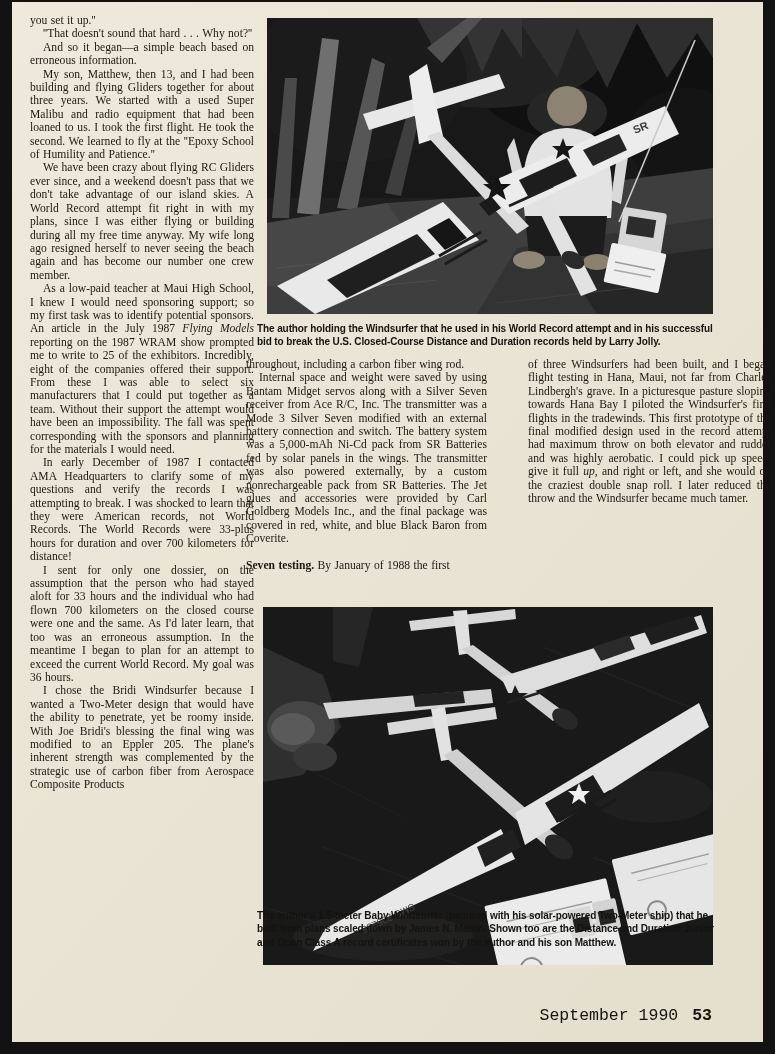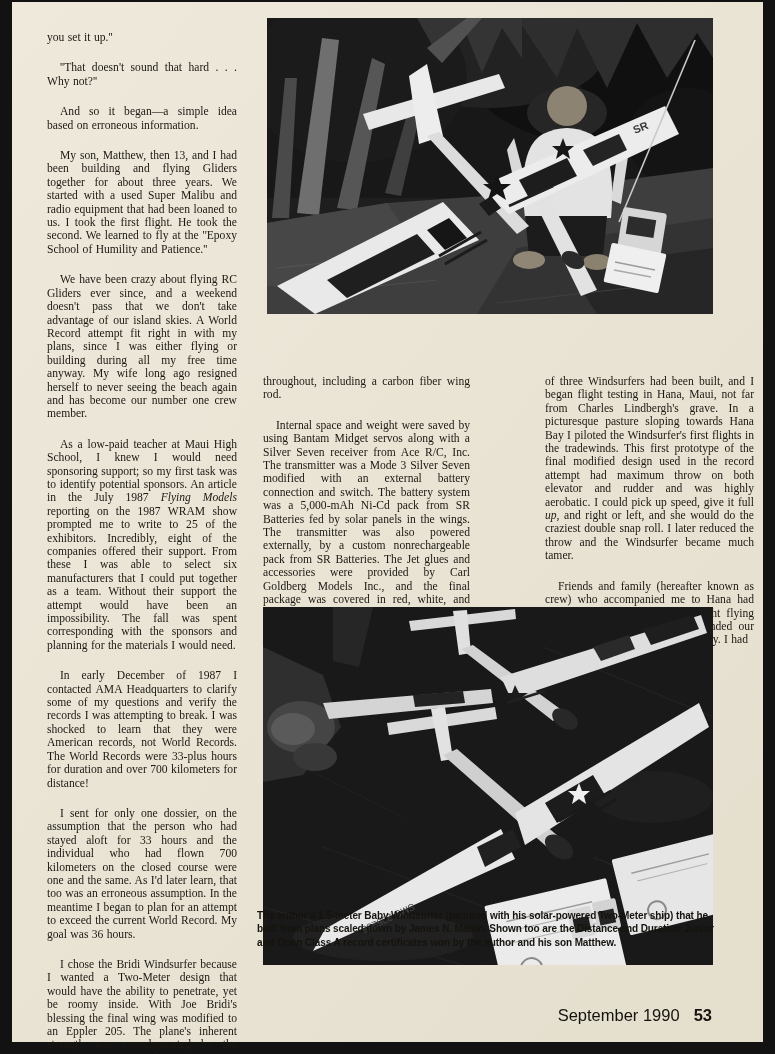--- a/index.html
+++ b/index.html
@@ -11,49 +11,49 @@
   .paper{
     position:absolute;left:12px;top:2px;width:751px;height:1040px;
     background:linear-gradient(130deg,#eee9db 0%,#e9e4d4 45%,#e4dfcd 100%);
   }
   
   .col{
     position:absolute;text-align:justify;
     font-size:11.6px;line-height:13.4px;color:#1c1813;
     word-spacing:0.5px;
   }
-  .col p{margin:17px;text-indent:13px;font-family:Liberation Serif, serif;}
+  .col p{margin:0;text-indent:13px;font-family:Liberation Serif, serif;}
   .col p.noindent{text-indent:0;}
   .col p.gap{margin-top:13px;}
   .col i{font-style:italic;}
   .col b{font-weight:bold;}
   
   .caption{
     position:absolute;
     font-family:"Liberation Sans",sans-serif;font-weight:bold;
     font-size:10px;letter-spacing:-0.1px;line-height:13.4px;color:#16130f;
     text-align:left;
   }
   .photo{position:absolute;display:block;}
   .footer{
     position:absolute;left:402px;top:1004px;width:298px;
-    text-align:right;font-family:Liberation Sans, sans-serif;
+    text-align:right;font-family:Liberation Mono, monospace;
     font-size:16.5px;color:#16130f;white-space:nowrap;
   }
   .footer .pnum{font-weight:bold;margin-left:14px;}
 </style>
 </head>
 <body>
 
 <div class="paper">
 
   <div class="col" style="left:18px;top:12px;width:224px;">
       <p class="noindent"><span>you set it up.''</span></p>
       <p><span>''That doesn't sound that hard . . . Why not?''</span></p>
-      <p><span>And so it began—a simple idea based on erroneous information.</span></p>
+      <p><span>And so it began—a simple beach based on erroneous information.</span></p>
       <p><span>My son, Matthew, then 13, and I had been building and flying Gliders together for about three years. We started with a used Super Malibu and radio equipment that had been loaned to us. I took the first flight. He took the second. We learned to fly at the ''Epoxy School of Humility and Patience.''</span></p>
       <p><span>We have been crazy about flying RC Gliders ever since, and a weekend doesn't pass that we don't take advantage of our island skies. A World Record attempt fit right in with my plans, since I was either flying or building during all my free time anyway. My wife long ago resigned herself to never seeing the beach again and has become our number one crew member.</span></p>
       <p><span>As a low-paid teacher at Maui High School, I knew I would need sponsoring support; so my first task was to identify potential sponsors. An article in the July 1987 </span><i>Flying Models</i><span> reporting on the 1987 WRAM show prompted me to write to 25 of the exhibitors. Incredibly, eight of the companies offered their support. From these I was able to select six manufacturers that I could put together as a team. Without their support the attempt would have been an impossibility. The fall was spent corresponding with the sponsors and planning for the materials I would need.</span></p>
       <p><span>In early December of 1987 I contacted AMA Headquarters to clarify some of my questions and verify the records I was attempting to break. I was shocked to learn that they were American records, not World Records. The World Records were 33-plus hours for duration and over 700 kilometers for distance!</span></p>
       <p><span>I sent for only one dossier, on the assumption that the person who had stayed aloft for 33 hours and the individual who had flown 700 kilometers on the closed course were one and the same. As I'd later learn, that too was an erroneous assumption. In the meantime I began to plan for an attempt to exceed the current World Record. My goal was 36 hours.</span></p>
       <p><span>I chose the Bridi Windsurfer because I wanted a Two-Meter design that would have the ability to penetrate, yet be roomy inside. With Joe Bridi's blessing the final wing was modified to an Eppler 205. The plane's inherent strength was complemented by the strategic use of carbon fiber from Aerospace Composite Products</span></p>
     </div>
 
   <svg class="photo" style="left:255px;top:16px;" width="446" height="296" viewBox="0 0 446 296" role="img">
     <rect x="0" y="0" width="446" height="296" fill="#1e1e1e"></rect>
@@ -129,30 +129,30 @@
       <g>
         <rect x="352" y="192" width="44" height="56" rx="3" transform="rotate(9 374 220)" fill="#d6d6d6"></rect>
         <rect x="360" y="200" width="28" height="18" transform="rotate(9 374 209)" fill="#2c2c2c"></rect>
         <rect x="340" y="230" width="56" height="40" rx="2" transform="rotate(12 368 250)" fill="#efefef"></rect>
         <line x1="348" y1="244" x2="388" y2="252" stroke="#9b9b9b" stroke-width="1.5"></line>
         <line x1="347" y1="252" x2="384" y2="259" stroke="#a8a8a8" stroke-width="1.5"></line>
       </g>
     </g>
   </svg>
 
+  <div class="caption" style="left:245px;top:320px;width:458px;">The author holding the Windsurfer that he used in his World Record attempt and in his successful bid to break the U.S. Closed-Course Distance and Duration records held by Larry Jolly.</div>
 
   <div class="col" style="left:234px;top:356px;width:241px;">
       <p class="noindent"><span>throughout, including a carbon fiber wing rod.</span></p>
       <p><span>Internal space and weight were saved by using Bantam Midget servos along with a Silver Seven receiver from Ace R/C, Inc. The transmitter was a Mode 3 Silver Seven modified with an external battery connection and switch. The battery system was a 5,000-mAh Ni-Cd pack from SR Batteries fed by solar panels in the wings. The transmitter was also powered externally, by a custom nonrechargeable pack from SR Batteries. The Jet glues and accessories were provided by Carl Goldberg Models Inc., and the final package was covered in red, white, and blue Black Baron from Coverite.</span></p>
       <p class="noindent gap"><b>Seven testing.</b><span> By January of 1988 the first</span></p>
     </div>
 
   <div class="col" style="left:516px;top:356px;width:243px;">
       <p class="noindent"><span>of three Windsurfers had been built, and I began flight testing in Hana, Maui, not far from Charles Lindbergh's grave. In a picturesque pasture sloping towards Hana Bay I piloted the Windsurfer's first flights in the tradewinds. This first prototype of the final modified design used in the record attempt had maximum throw on both elevator and rudder and was highly aerobatic. I could pick up speed, give it full </span><i>up</i><span>, and right or left, and she would do the craziest double snap roll. I later reduced the throw and the Windsurfer became much tamer.</span></p>
-      <p><span>Friends and family (hereafter known as crew) who accompanied me to Hana had hoped we could try our first night flying that weekend. But rain squalls ended our testing by late afternoon on Saturday. I had</span></p>
     </div>
 
   <svg class="photo" style="left:251px;top:605px;" width="450" height="358" viewBox="0 0 450 358" role="img">
     <rect x="0" y="0" width="450" height="358" fill="#191919"></rect>
 
     <g stroke-width="1.2">
       <line x1="0" y1="300" x2="200" y2="358" stroke="#242424"></line>
       <line x1="60" y1="240" x2="330" y2="340" stroke="#222222"></line>
       <line x1="280" y1="40" x2="450" y2="110" stroke="#232323"></line>
       <line x1="20" y1="150" x2="140" y2="210" stroke="#202020"></line>

